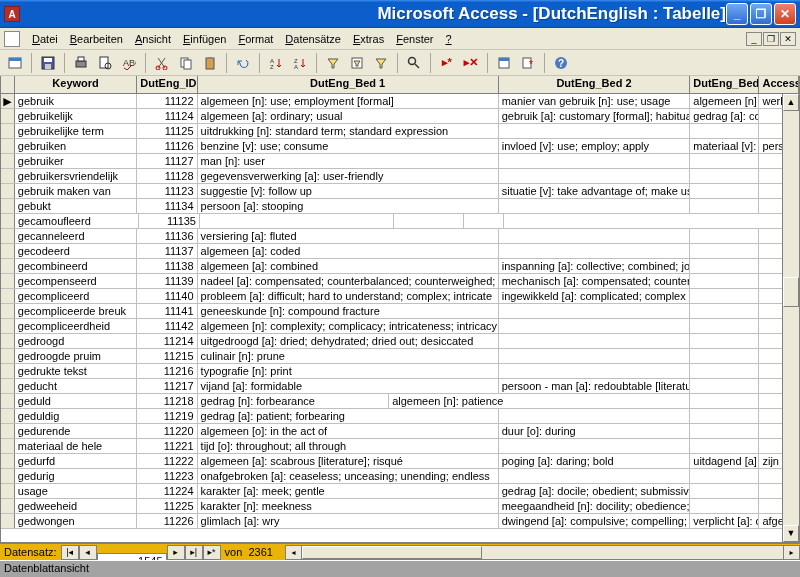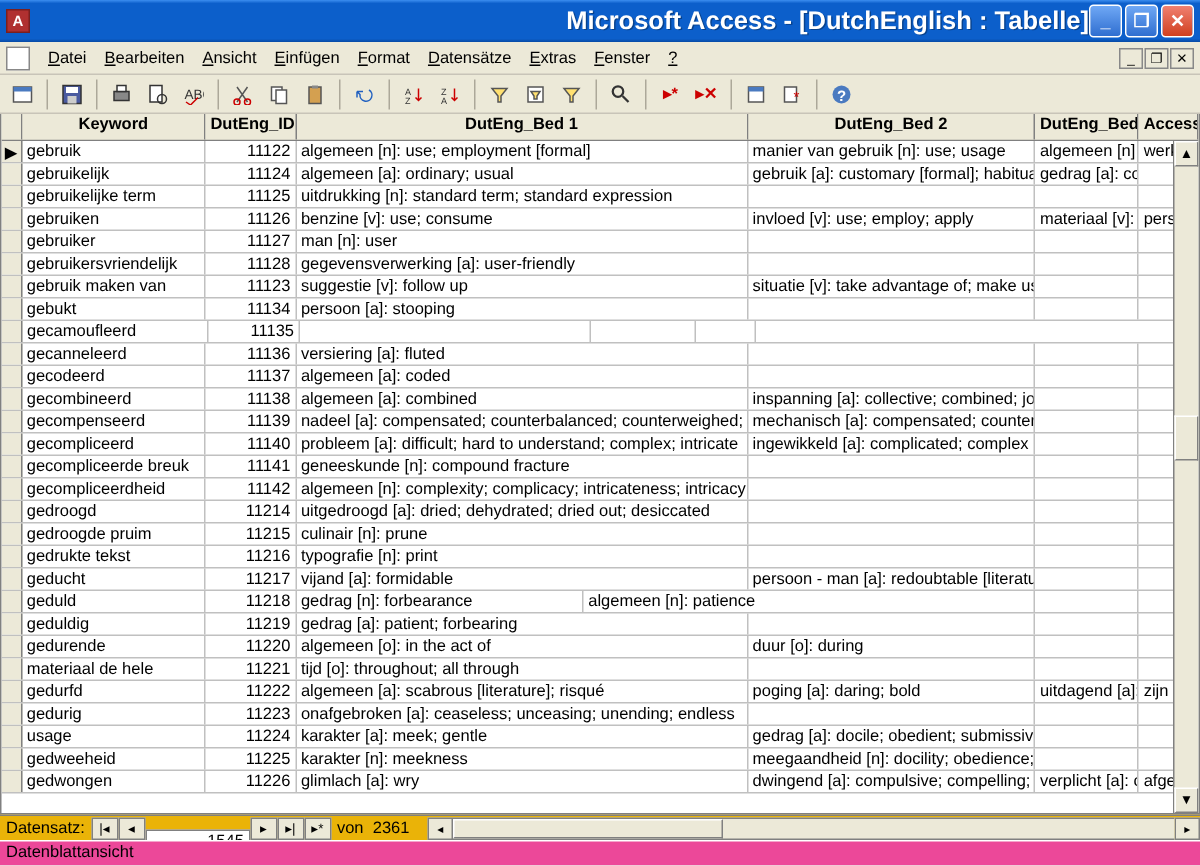--- a/index.html
+++ b/index.html
@@ -89,21 +89,21 @@
   position:absolute;left:0;right:0;bottom:17px;height:17px;background:#eab308;display:flex;align-items:center;border-top:1px solid #808080;font-size:11px;
 }
 .recnav .lbl{padding:0 4px;}
 .recnav .navbtn{width:18px;height:15px;border:1px solid #808080;background:#ece9d8;display:flex;align-items:center;justify-content:center;cursor:pointer;margin:0;font-size:9px;}
 .recnav input{width:70px;height:15px;border:1px solid #808080;font-size:11px;text-align:right;padding:0 3px;margin-top:17px;}
 .recnav .of{padding:0 4px;}
 .recnav .hscroll{flex:1;display:flex;align-items:center;margin-left:8px;}
 .recnav .hbtn{width:17px;height:15px;border:1px solid #808080;background:#ece9d8;display:flex;align-items:center;justify-content:center;font-size:8px;cursor:pointer;}
 .recnav .htrack{flex:1;height:15px;background:#ece9d8;border-top:1px solid #808080;border-bottom:1px solid #808080;position:relative;}
 .recnav .hthumb{position:absolute;left:0;top:0;bottom:0;width:180px;background:#ece9d8;border:1px solid #fff;border-right-color:#808080;border-bottom-color:#808080;}
-.statusbar{position:absolute;left:0;right:0;bottom:0;height:17px;background:#ec4899;border-top:1px solid #fff;padding:1px 4px;font-size:11px;}
+.statusbar{position:absolute;left:0;right:0;bottom:0;height:17px;background:#a3a3a3;border-top:1px solid #fff;padding:1px 4px;font-size:11px;}
 .tri{font-size:9px;line-height:1;}
 svg{display:block;}
 </style>
 </head>
 <body>
 
 <div class="titlebar">
   <span class="app-icon">A</span>
   <span class="title-text">Microsoft Access - [DutchEnglish : Tabelle]</span>
   <div class="win-btns">

